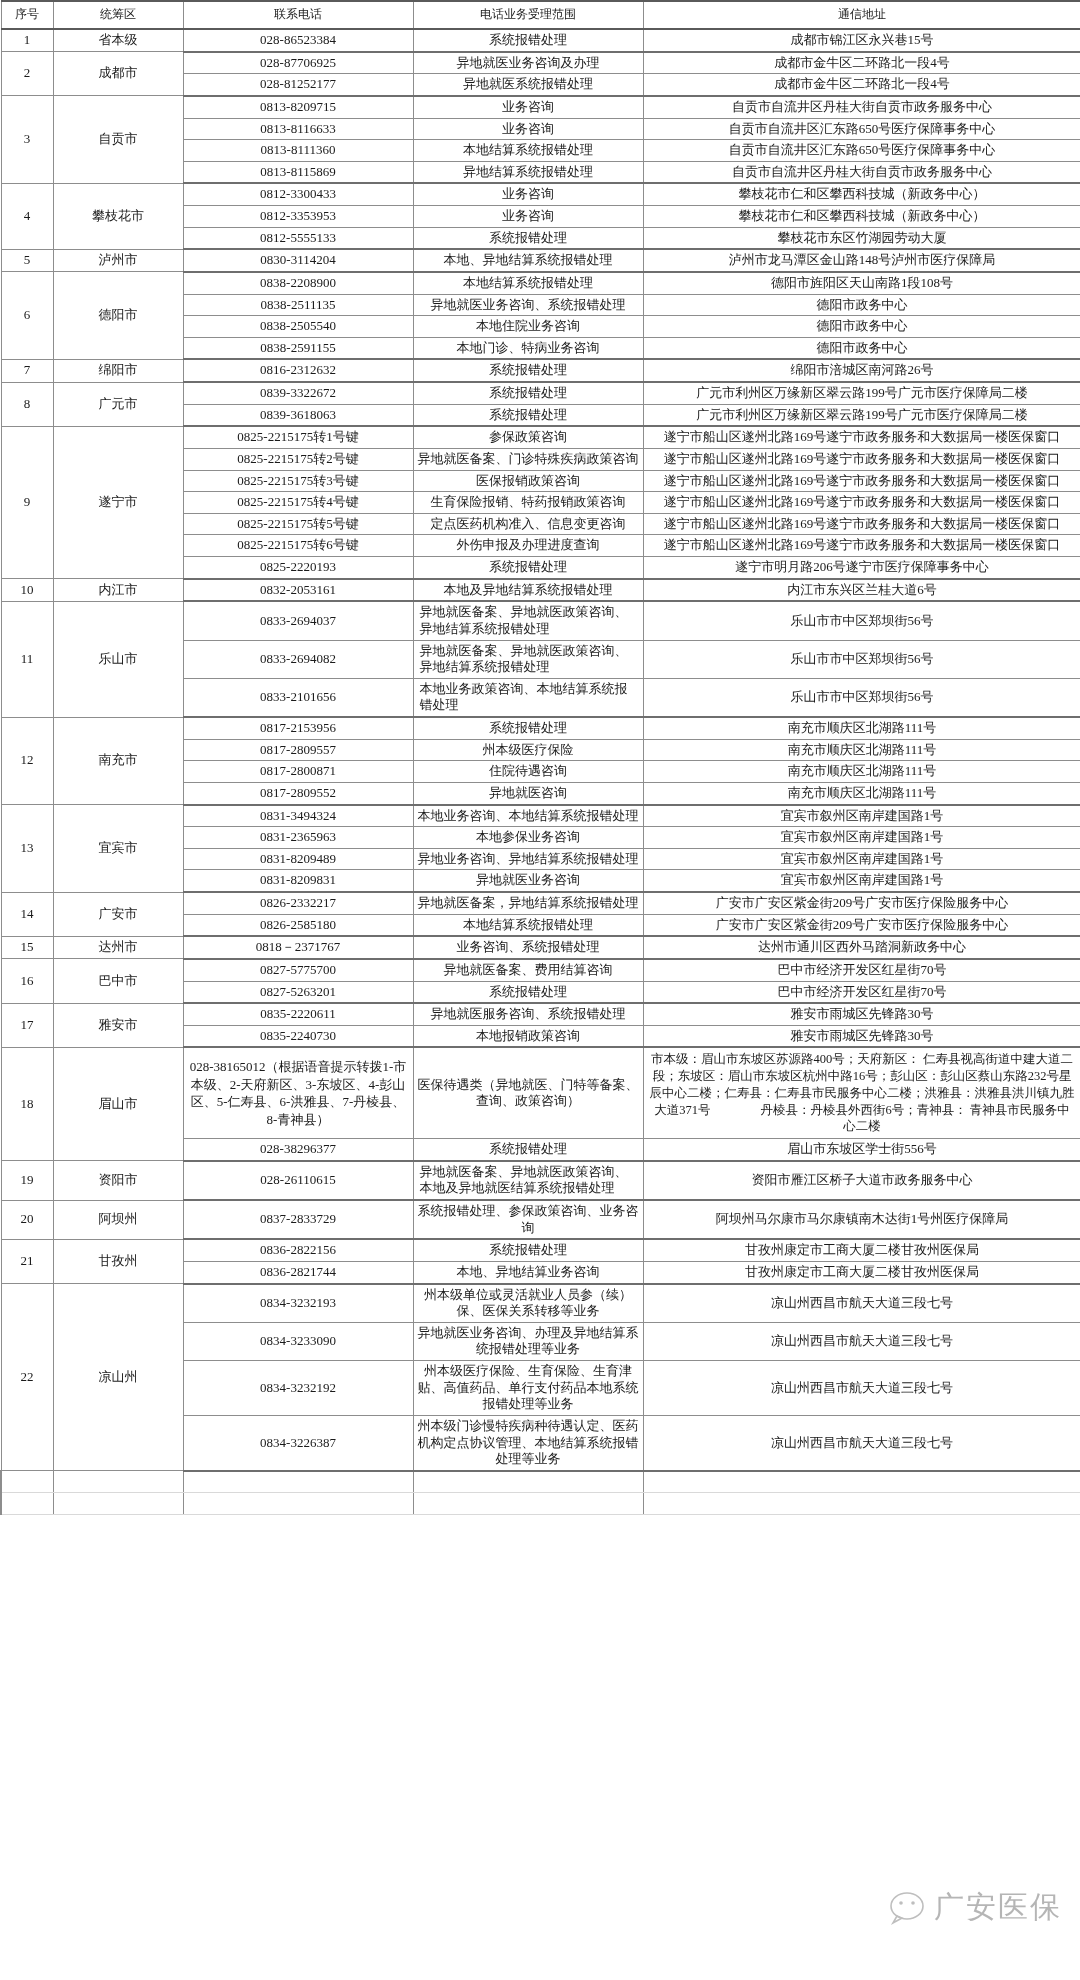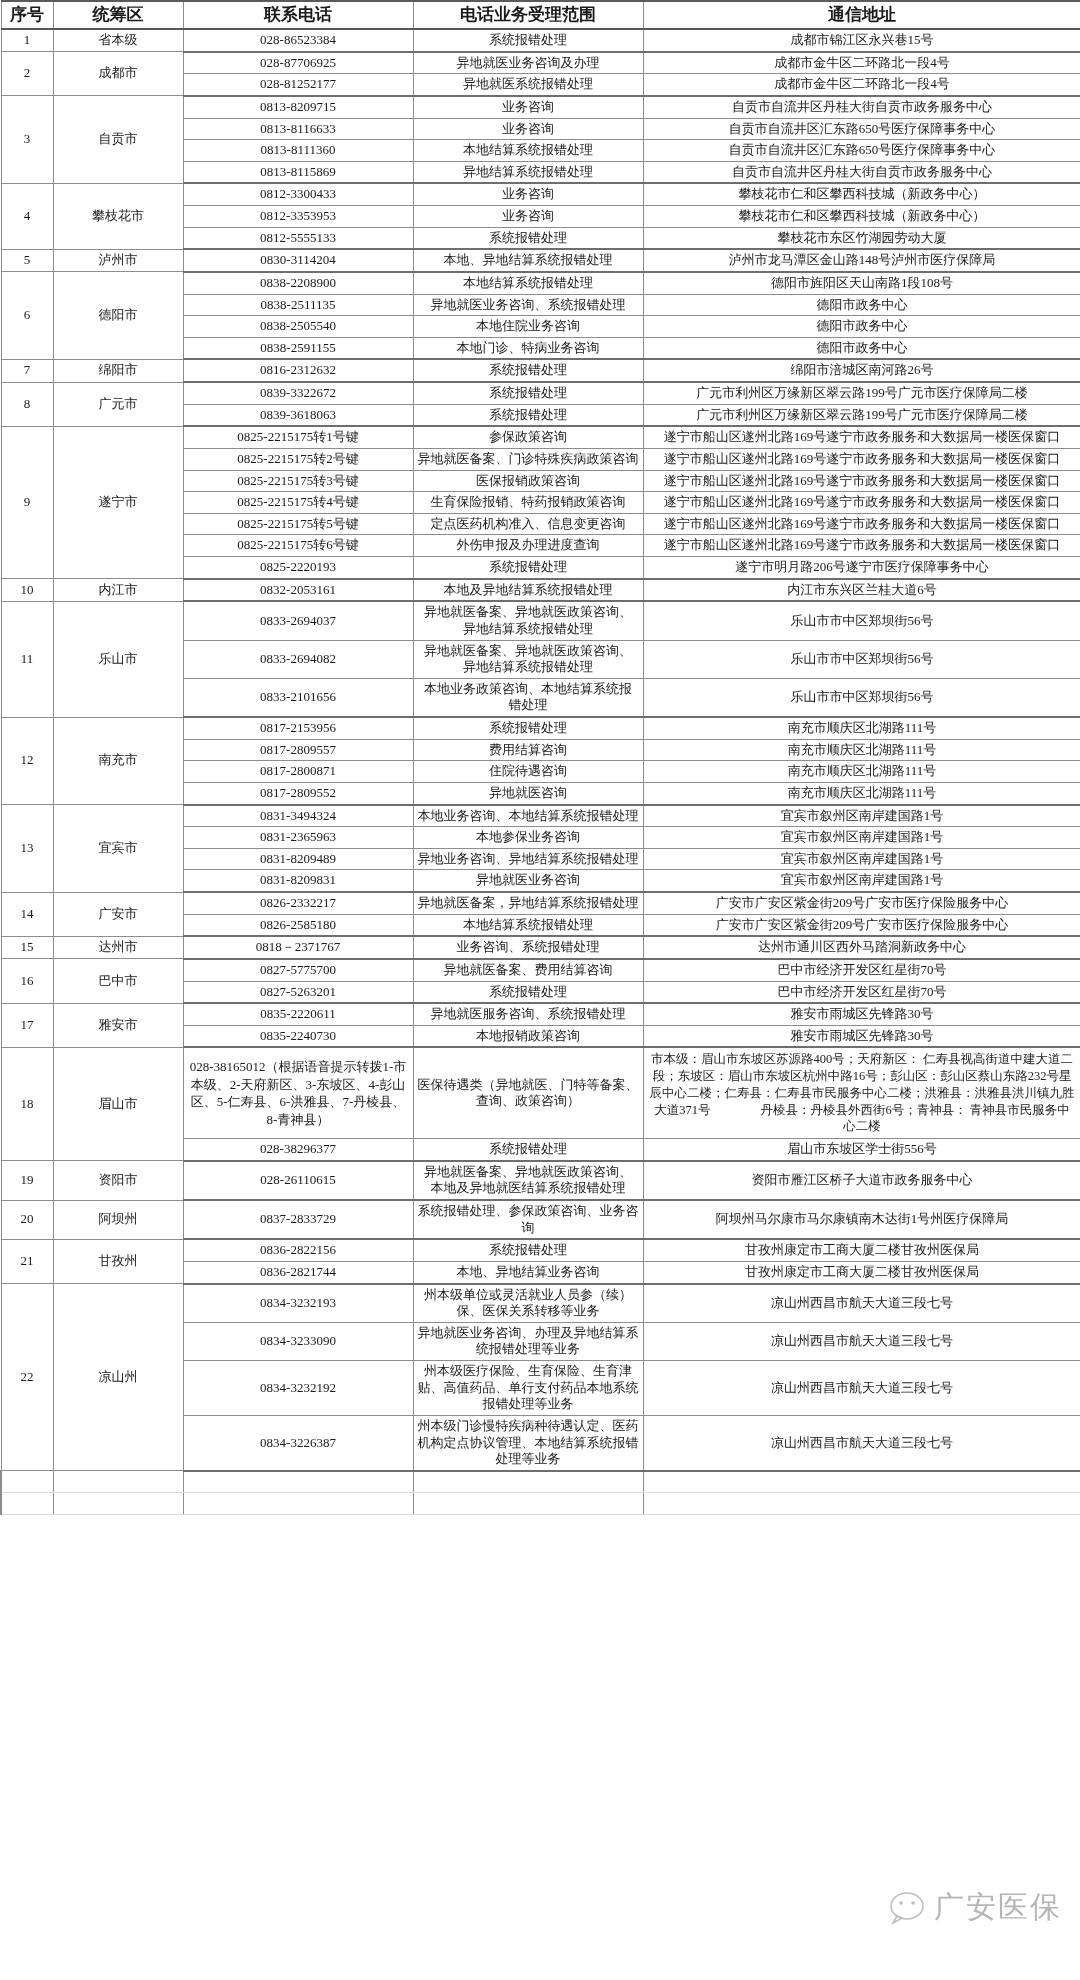--- a/index.html
+++ b/index.html
@@ -52,40 +52,40 @@
     padding: 2px 4px;
     font-size: 13px;
     line-height: 1.28;
     text-align: center;
     vertical-align: middle;
     word-break: break-all;
     box-sizing: border-box;
     background: #fff;
   }
   table.sheet thead th {
-    font-weight: bold;
-    font-size: 17px;
+    font-weight: normal;
+    font-size: 12px;
     height: 28px;
     border-top: 2px solid #5a5a5a;
     border-bottom: 2px solid #5a5a5a;
     margin-left: 20px;
   }
   td.idx, td.area {
     border-top: 2px solid #6e6e6e;
     border-bottom: 2px solid #6e6e6e;
     font-size: 14px;
   }
   tr.grp-first > td:not(.idx):not(.area) {
     border-top: 2px solid #6e6e6e;
   }
   tr.grp-last > td:not(.idx):not(.area) {
     border-bottom: 2px solid #6e6e6e;
   }
   td.scope.wrap, td.addr.wrap {
-    text-align: center;
+    text-align: left;
     padding-left: 6px;
     padding-right: 6px;
   }
   td.addr.justify {
     text-align: center;
     line-height: 1.34;
     font-size: 12.5px;
     padding: 3px 5px;
   }
   td.phone.multi {
@@ -313,21 +313,21 @@
         </tr>
         <tr class=" grp-first">
           <td class="idx" rowspan="4">12</td>
           <td class="area" rowspan="4">南充市</td>
           <td class="phone">0817-2153956</td>
           <td class="scope">系统报错处理</td>
           <td class="addr">南充市顺庆区北湖路111号</td>
         </tr>
         <tr>
           <td class="phone">0817-2809557</td>
-          <td class="scope">费用结算咨询</td>
+          <td class="scope">州本级医疗保险</td>
           <td class="addr">南充市顺庆区北湖路111号</td>
         </tr>
         <tr>
           <td class="phone">0817-2800871</td>
           <td class="scope">住院待遇咨询</td>
           <td class="addr">南充市顺庆区北湖路111号</td>
         </tr>
         <tr class=" grp-last">
           <td class="phone">0817-2809552</td>
           <td class="scope">异地就医咨询</td>

